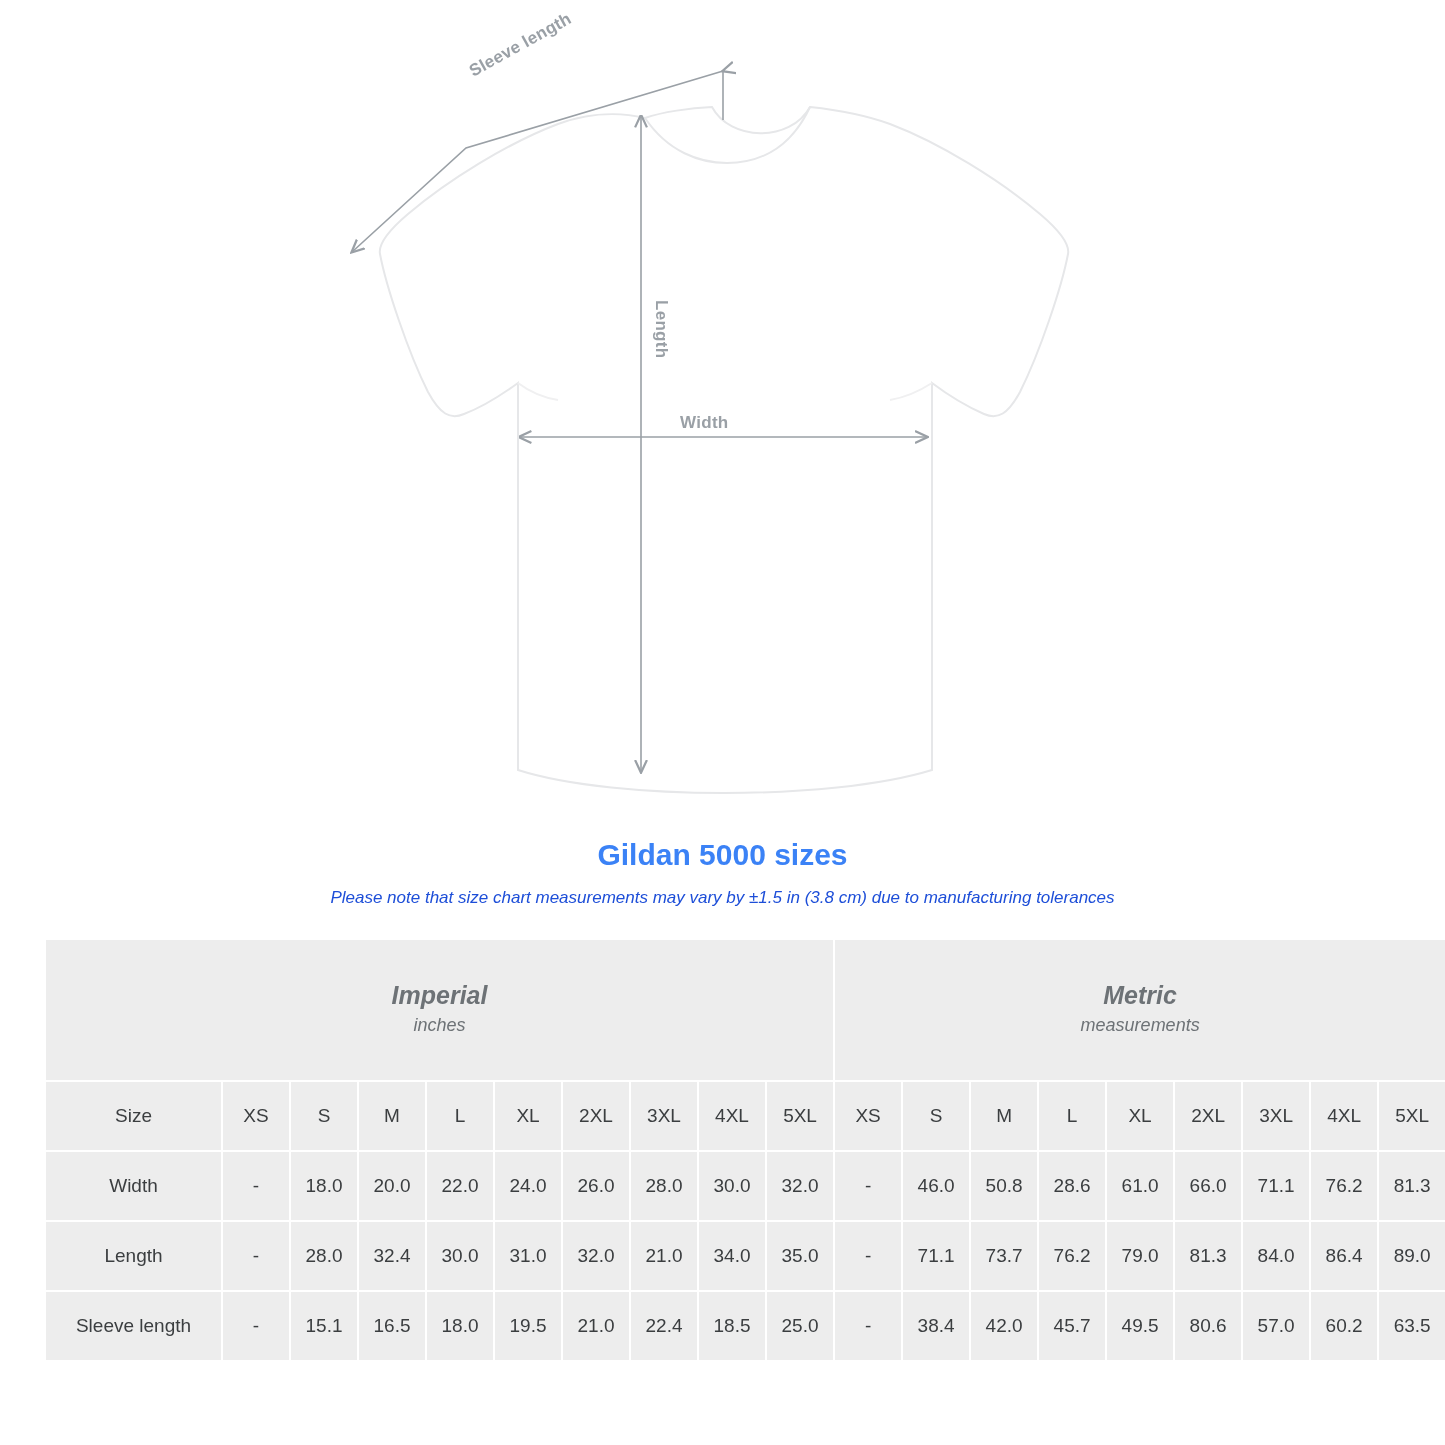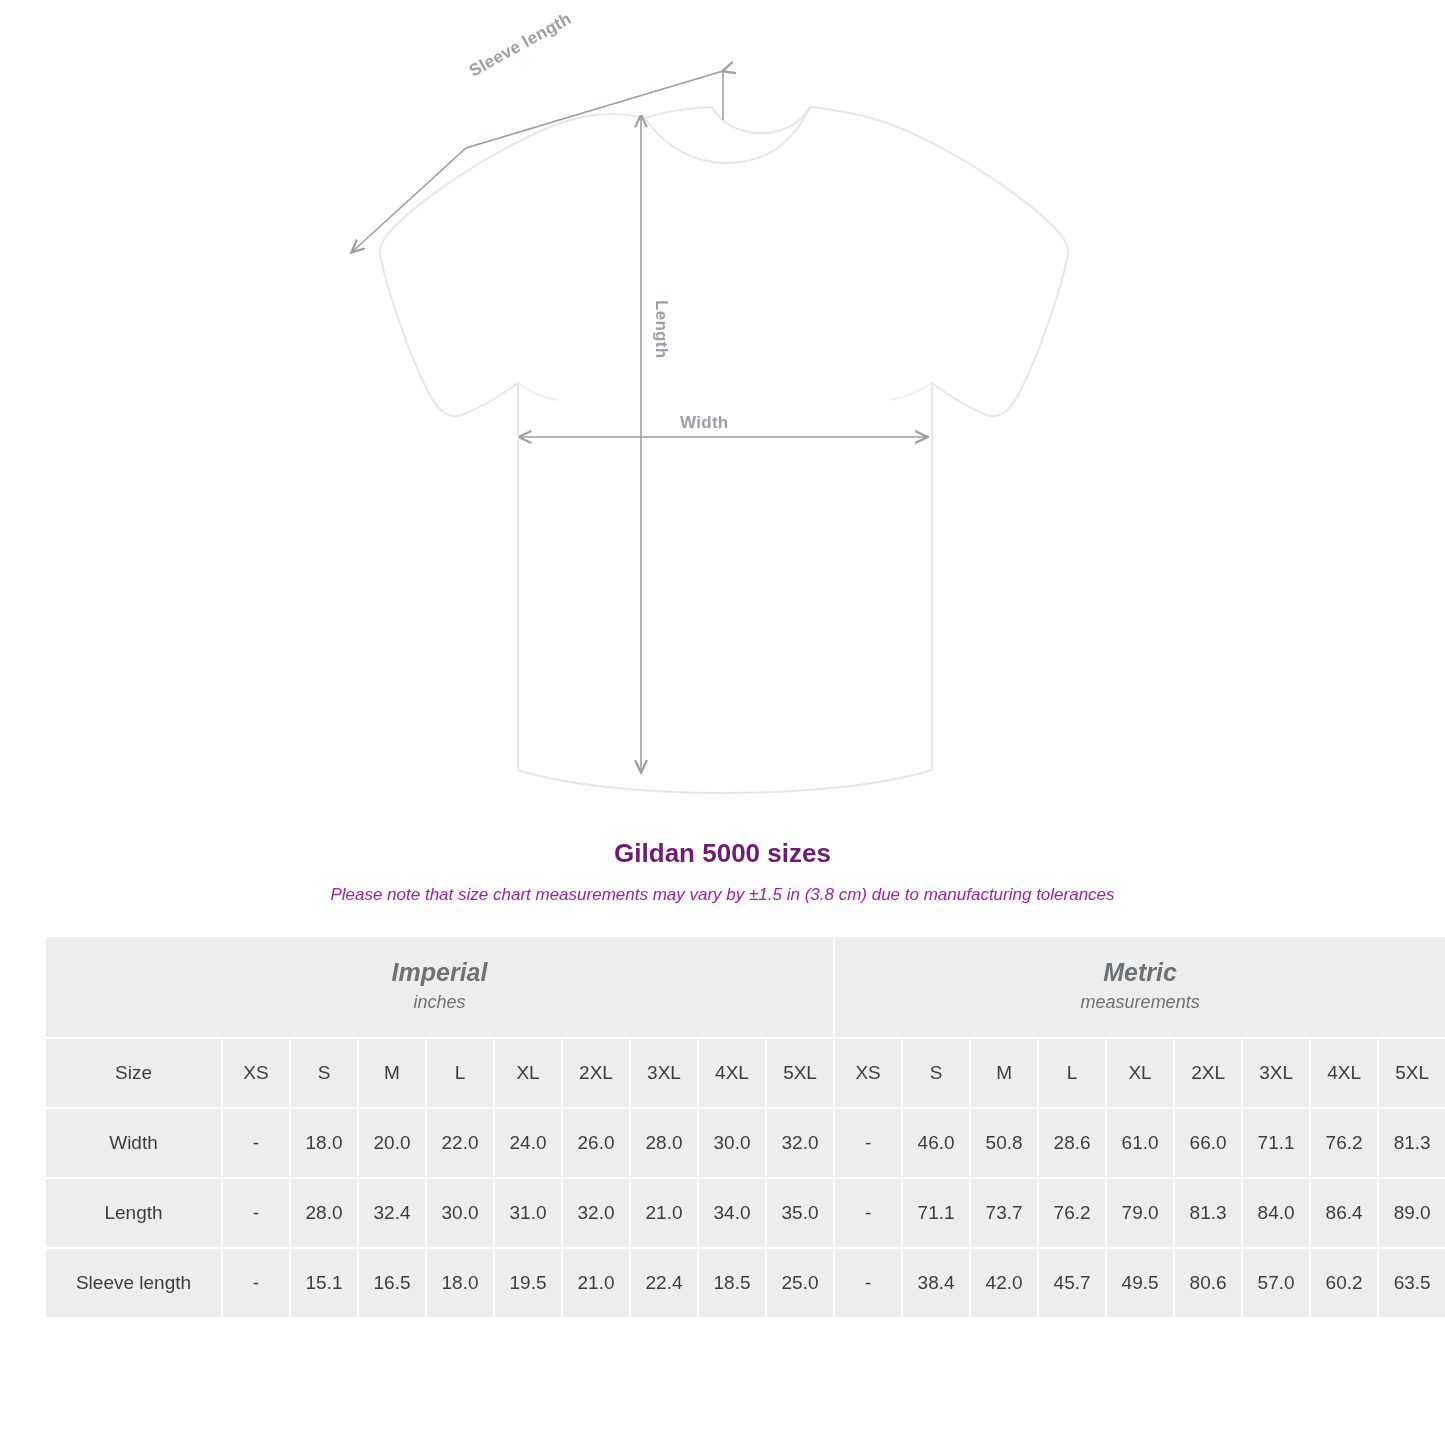--- a/index.html
+++ b/index.html
@@ -55,29 +55,29 @@
     left: 680px;
     top: 413px;
   }
 
   
   .title-block {
     text-align: center;
     margin-top: 8px;
   }
   .chart-title {
-    font-size: 26px;
-    font-weight: bold;
-    color: #701a75;
+    font-size: 30px;
+    font-weight: bold;
+    color: #3b82f6;
     margin: 0;
   }
   .chart-note {
     font-size: 17px;
     font-style: italic;
-    color: #a21caf;
+    color: #1d4ed8;
     margin-top: 16px;
   }
 
   
   .table-wrap {
     margin: 30px 44px 0 44px;
   }
   table.size-table {
     border-collapse: separate;
     border-spacing: 2px 2px;
@@ -87,21 +87,21 @@
   table.size-table td, table.size-table th {
     background: #ededed;
     text-align: center;
     font-size: 19px;
     color: #3b3e40;
     height: 68px;
     padding: 0;
     font-weight: normal;
   }
   .unit-header {
-    height: 100px;
+    height: 140px;
     background: #6d28d9;
   }
   .unit-name {
     font-size: 25px;
     font-style: italic;
     font-weight: bold;
     color: #6d7276;
     line-height: 1.25;
   }
   .unit-sub {

